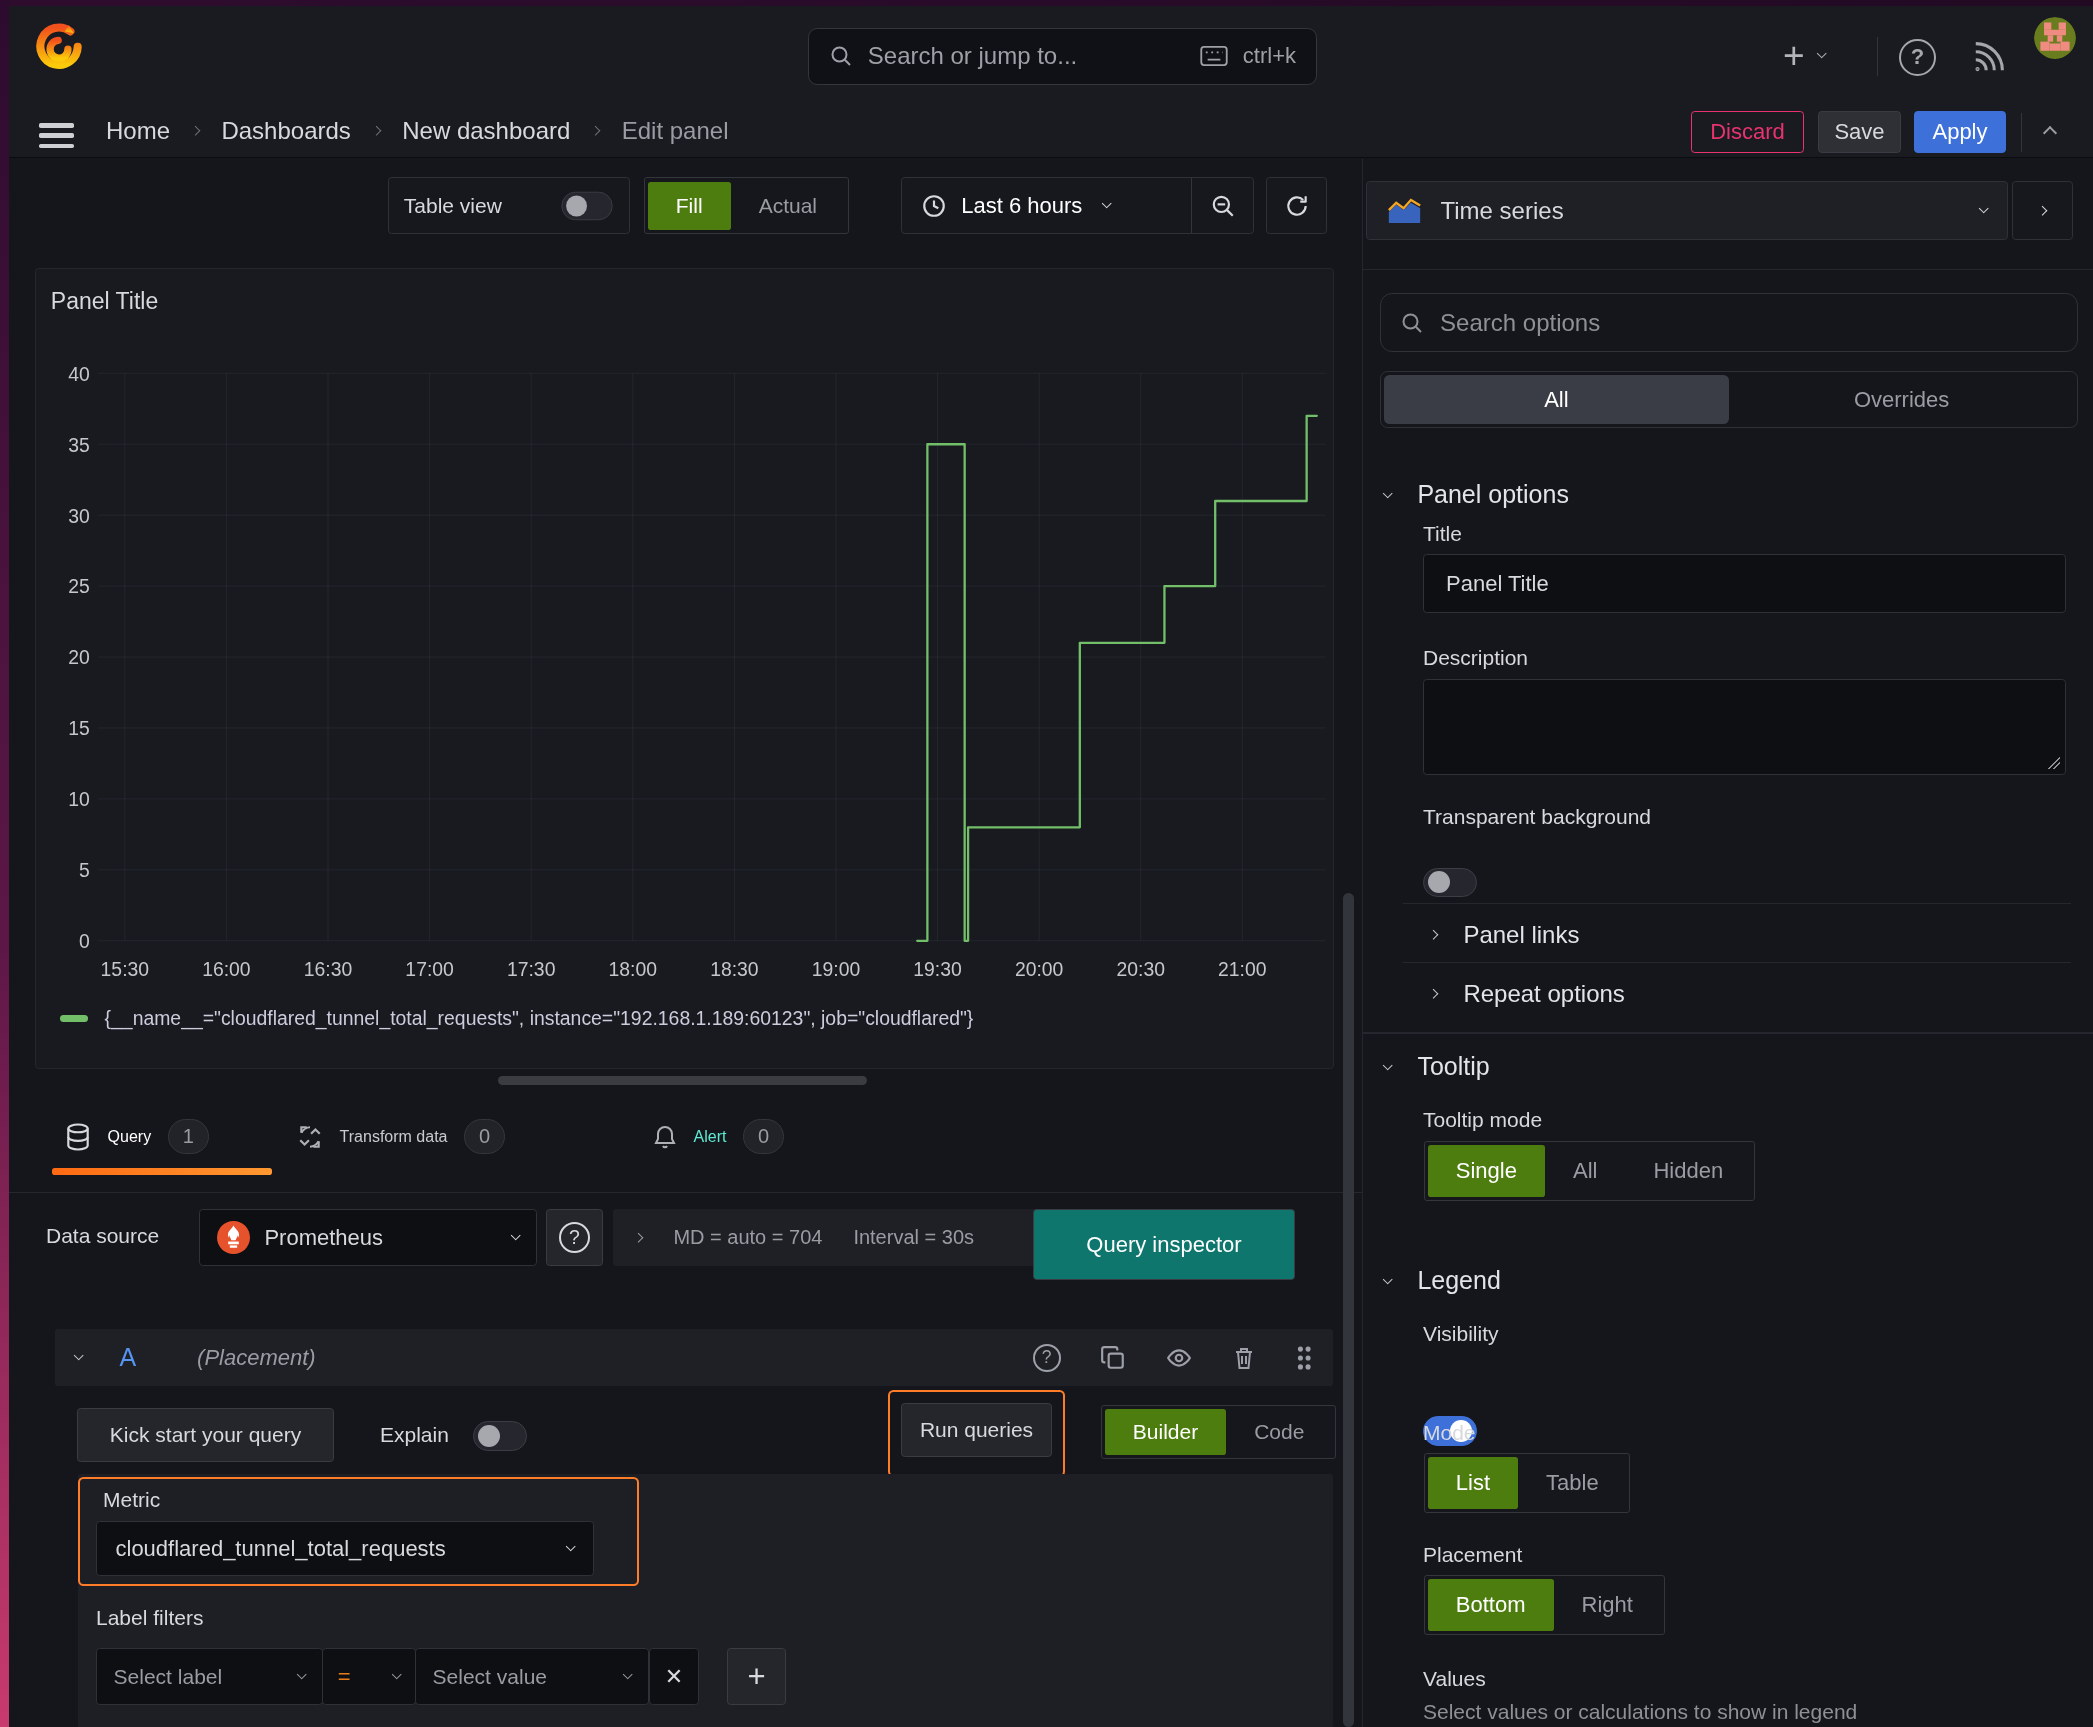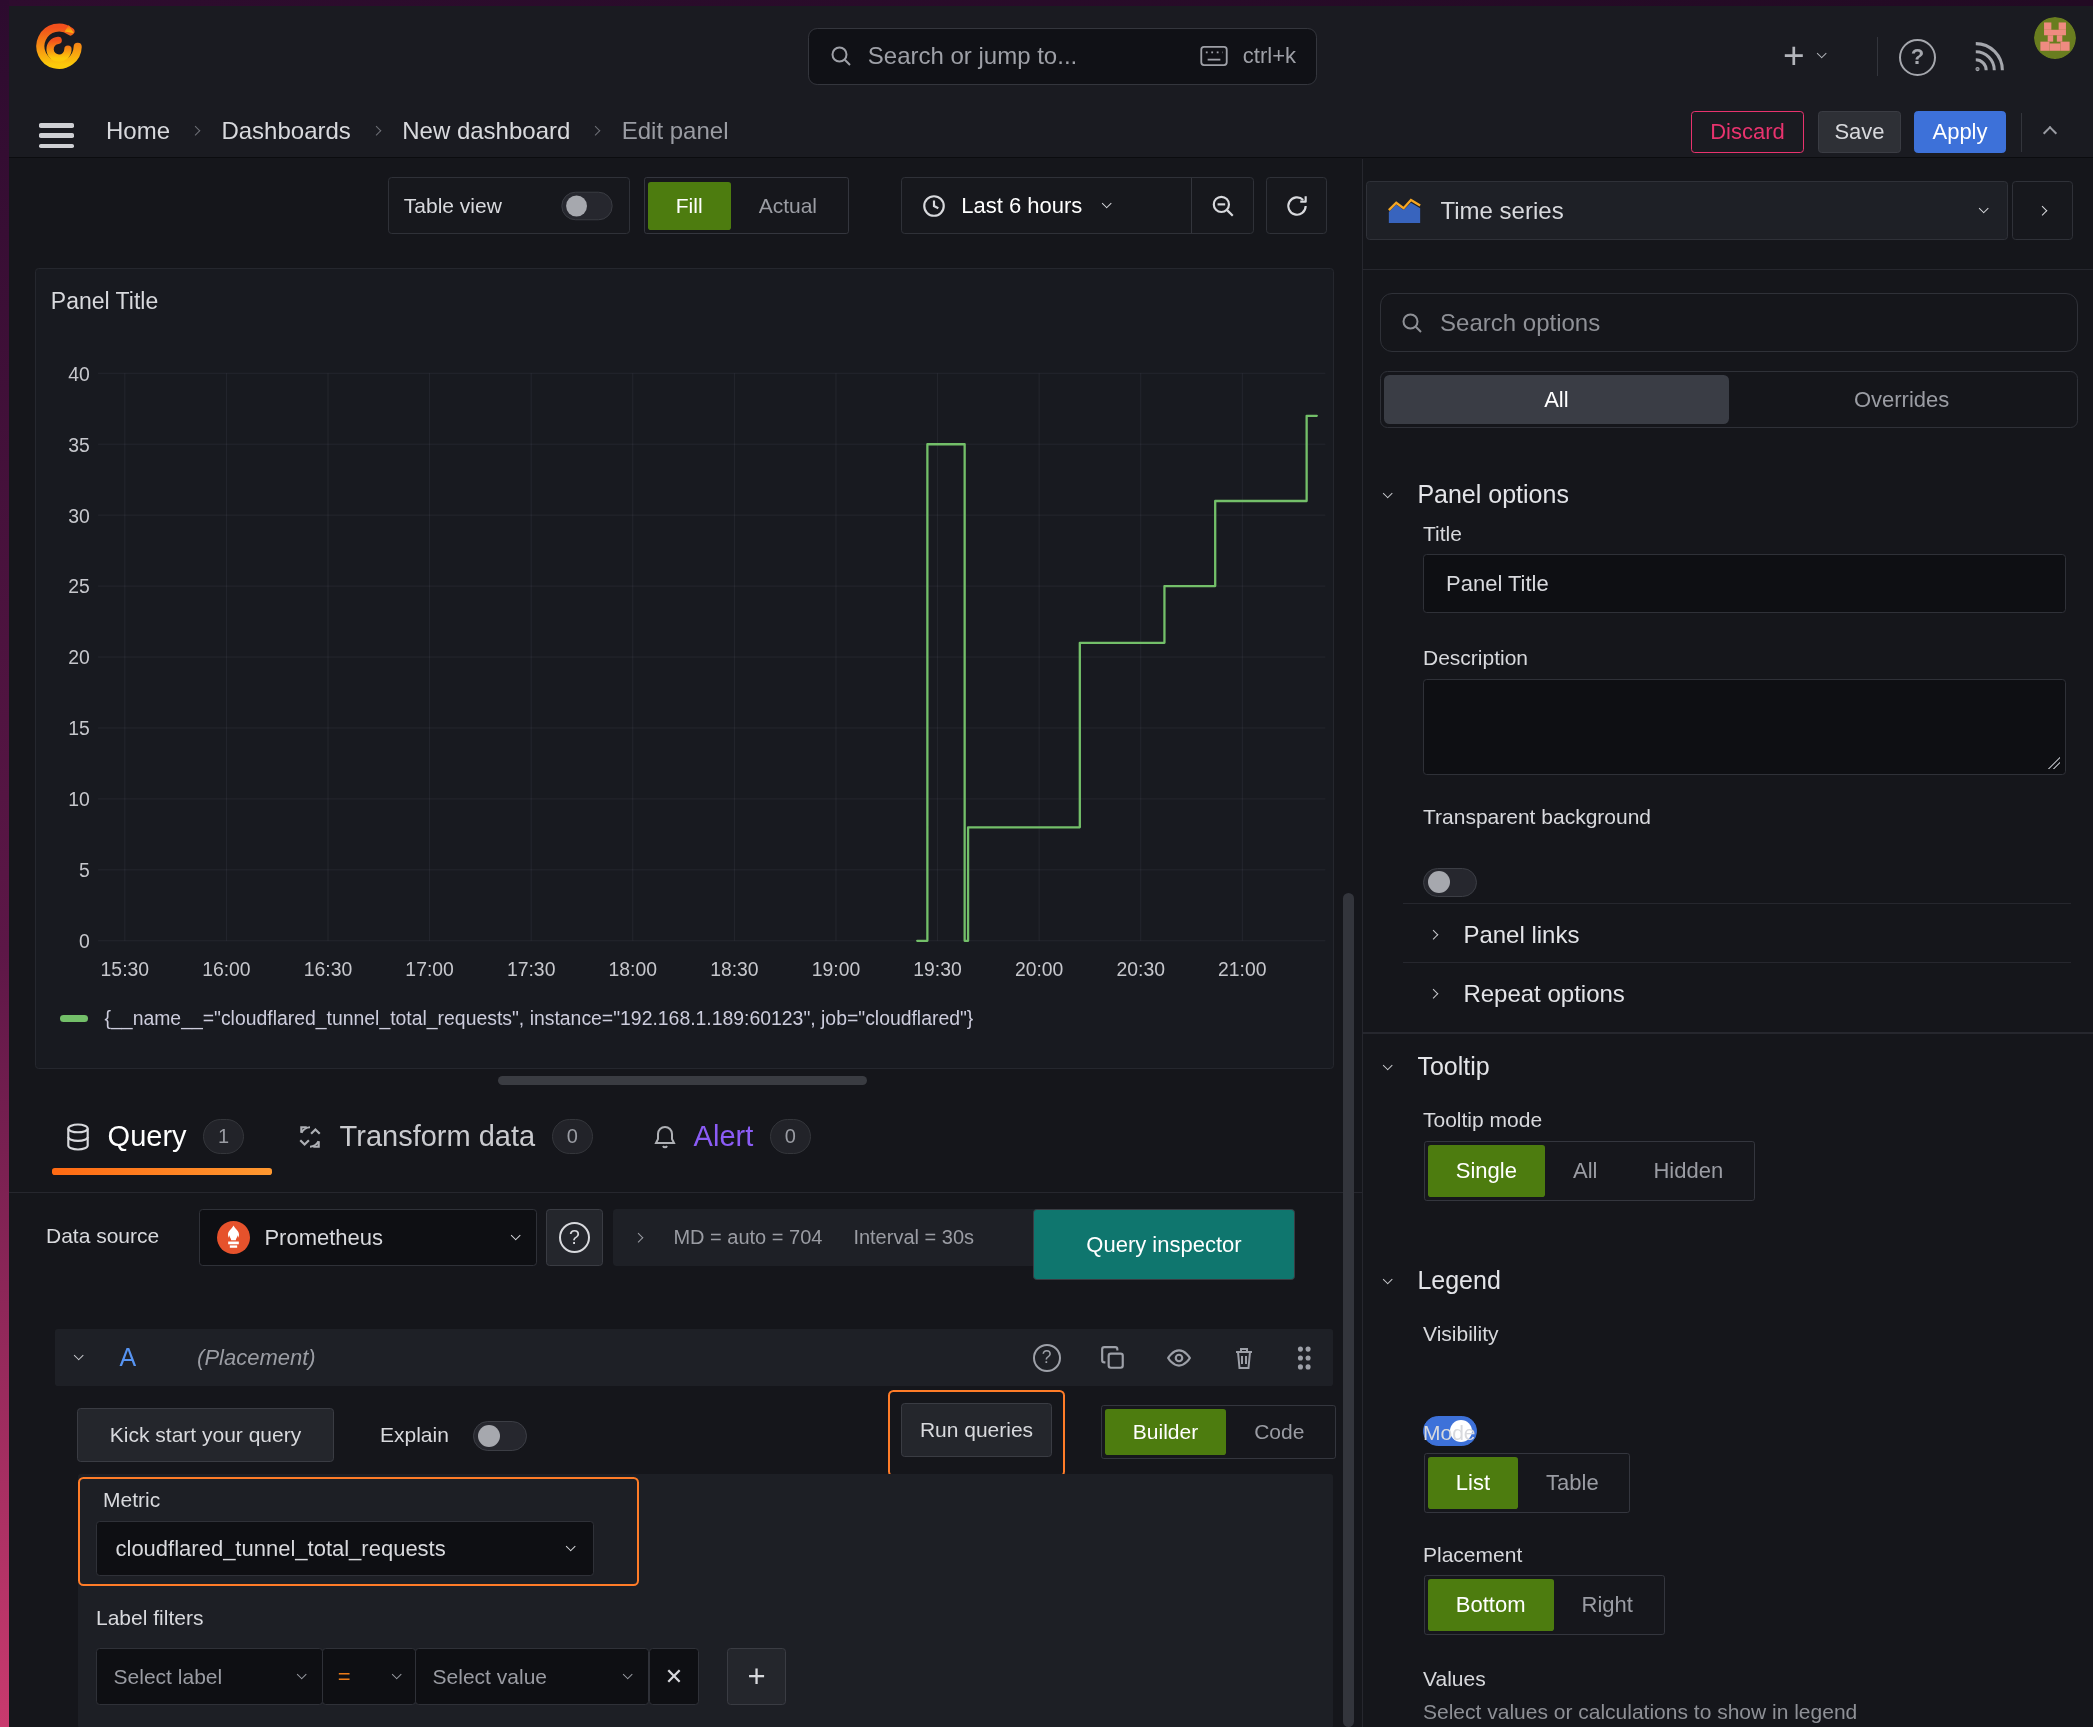--- a/index.html
+++ b/index.html
@@ -36,21 +36,21 @@
   .toggle.on{background:#3d71d9;border-color:#3d71d9}
   .toggle.on .knob{left:auto;right:3.7px;background:#fff}
   .hl{border:2.8px solid #ff7c28;border-radius:5.5px;position:absolute}
   .vline{width:0.9px;background:#33353c}
   .hline{height:0.9px;background:#26272e}
   .badge{min-width:41px;height:35px;padding:0 11px;border-radius:17.5px;background:#222329;border:0.9px solid #34363b;color:#9a9ca3;font-size:20px;display:flex;align-items:center;justify-content:center}
   .icon{color:#9da0a8}
   svg{display:block}
   .panel{background:#181a20;border:0.9px solid #25272e;border-radius:3.7px}
   .crumb{font-size:24px;cursor:pointer}
-  .tablabel{font-size:29px}
+  .tablabel{font-size:16px}
   .rowlink{display:flex;align-items:center;gap:26px;cursor:pointer}
   .resize-corner{position:absolute;right:5.5px;bottom:5.5px;width:14.8px;height:14.8px;
     background:linear-gradient(135deg,transparent 0 58%,#8e9096 58% 64%,transparent 64% 76%,#8e9096 76% 82%,transparent 82%)}
 </style>
 </head>
 <body>
 
 <div id="app">
   <div class="abs edge-top"></div>
   <div class="abs edge-left"></div>
@@ -263,21 +263,21 @@
     <span class="badge">0</span>
   </div>
 
   <div class="abs" style="left:653px;top:1119px;display:flex;align-items:center;gap:16.6px;cursor:pointer">
     <span class="icon">
       <svg width="24" height="26" viewBox="0 0 24 26" fill="none" stroke="#aeb0b5" stroke-width="2">
         <path d="M12 3a7 7 0 0 0-7 7v5l-2 4h18l-2-4v-5a7 7 0 0 0-7-7z"></path>
         <path d="M10 22a2.2 2.2 0 0 0 4 0"></path>
       </svg>
     </span>
-    <span class="tablabel" style="color:#8b5cf6">Alert</span>
+    <span class="tablabel" style="color:#5eead4">Alert</span>
     <span class="badge">0</span>
   </div>
   <div class="abs hline" style="left:0;top:1192px;width:1362px"></div>
 
   <div class="abs lbl" style="left:46px;top:1224px">Data source</div>
   <div class="abs input" style="left:199px;top:1209px;width:338px;height:57px;padding:0 16.6px;gap:14.8px;cursor:pointer">
     <span>
       <svg width="33" height="33" viewBox="0 0 36 36">
         <circle cx="18" cy="18" r="18" fill="#e6522c"></circle>
         <path fill="#fff" d="M18 5c2 4 6 5.5 6 10 0 2-1 3.6-1 3.6s.4-1.8-.6-3c.2 2.4-1.9 3.4-1.9 5.4h-5c0-2-2.1-3-1.9-5.4-1 1.2-.6 3-.6 3S12 17 12 15c0-4.5 4-6 6-10z"></path>

